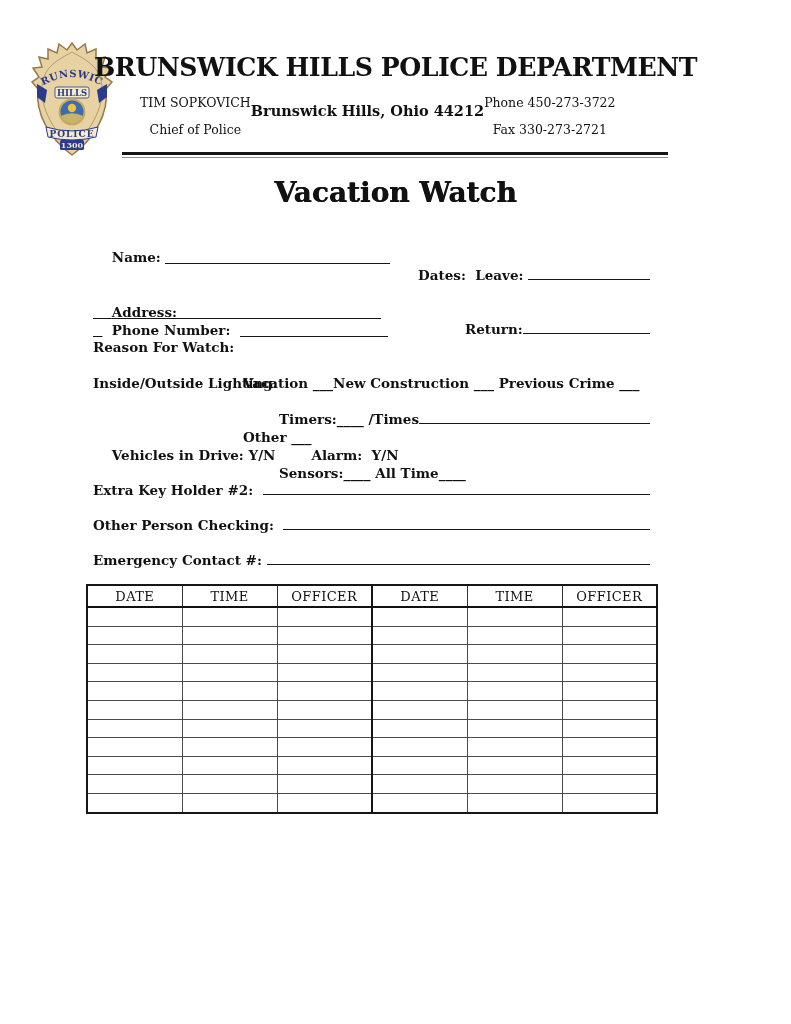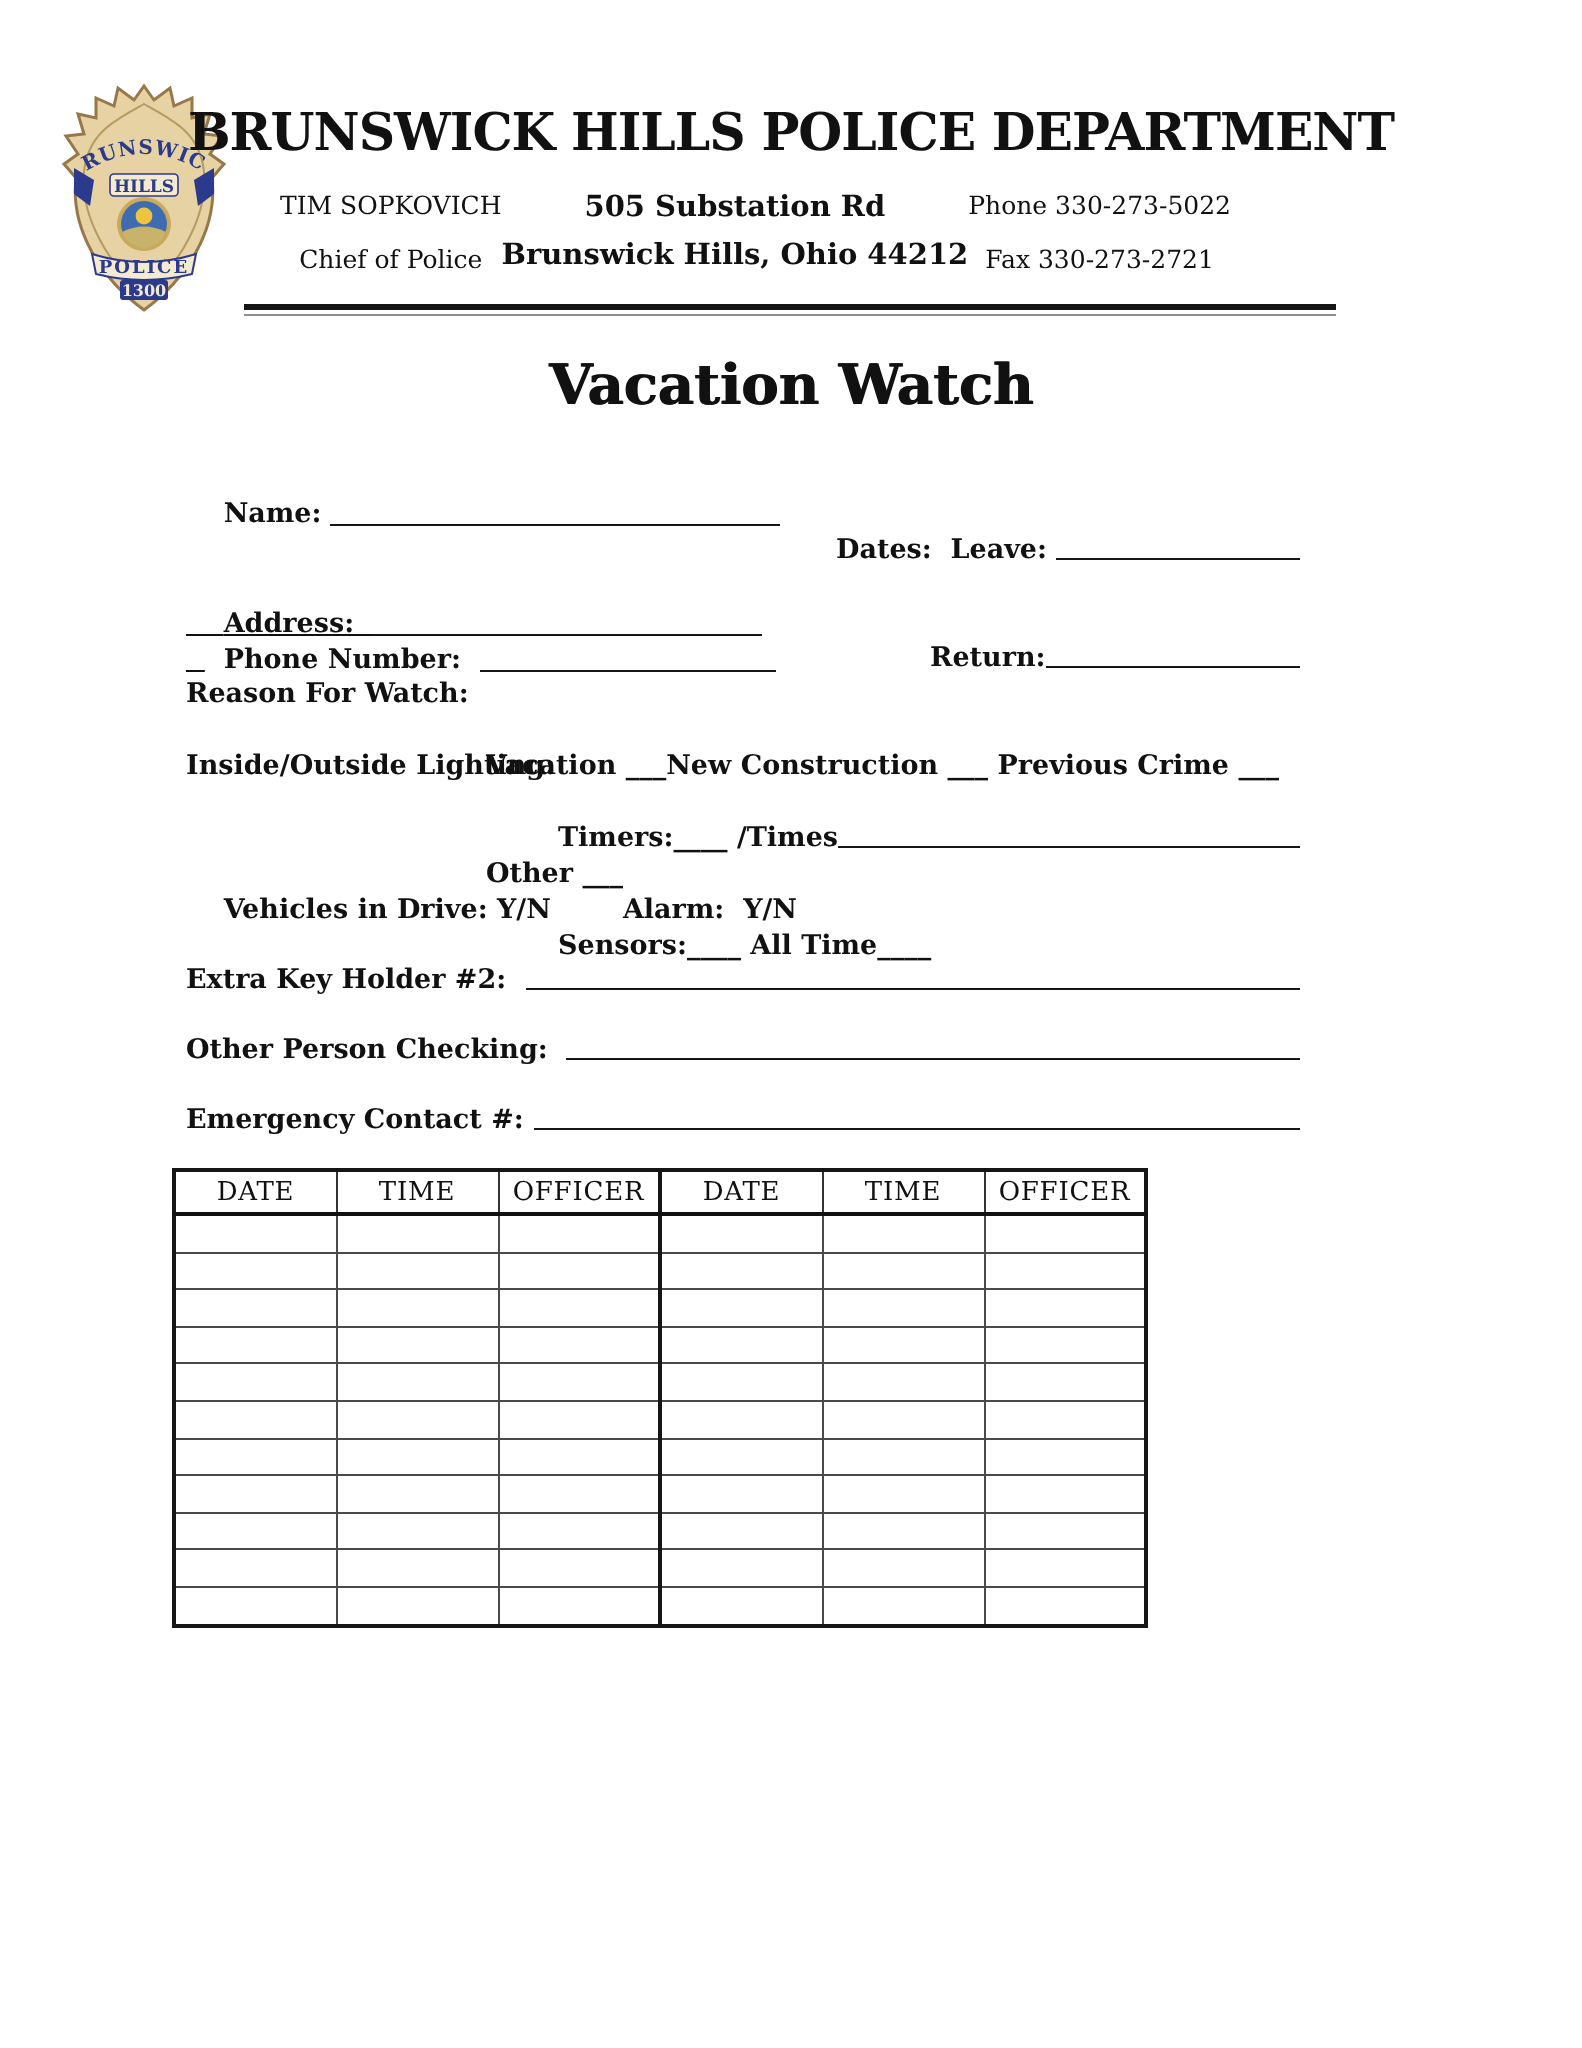--- a/index.html
+++ b/index.html
@@ -96,21 +96,21 @@
 
   .flexline { display: flex; align-items: flex-start; }
   .flexline .ul-flex { flex: 1; height: 13px; border-bottom: 1.5px solid #161616; }
 
   .alarm-gap { margin-left: 36px; }
 
   
   .log-table {
     position: absolute;
     left: 86px; top: 584px;
-    width: 488px;
+    width: 572px;
     border-collapse: collapse;
     table-layout: fixed;
   }
   .log-table th {
     border: 1px solid #333;
     border-bottom: 2px solid #111;
     height: 20px;
     font-size: 13px;
     font-weight: normal;
     letter-spacing: 0.4px;
@@ -158,25 +158,24 @@
   </div>
 
   <div class="dept-title">BRUNSWICK HILLS POLICE DEPARTMENT</div>
 
   <div class="contact-row">
     <div class="contact-block small">
       <div class="line1">TIM SOPKOVICH</div>
       <div class="line2">Chief of Police</div>
     </div>
     <div class="contact-block addr">
-      <div class="line1">505 Substation Rd</div>
       <div class="line2">Brunswick Hills, Ohio 44212</div>
     </div>
     <div class="contact-block small">
-      <div class="line1">Phone 330-273-5022</div>
+      <div class="line1">Phone 450-273-3722</div>
       <div class="line2">Fax 330-273-2721</div>
     </div>
   </div>
 
   <div class="double-rule"></div>
 
   <div class="form-title">Vacation Watch</div>
 
   <div class="frow" style="top:230px;">
     <span>Name: </span><span class="ul ul-name"></span>

